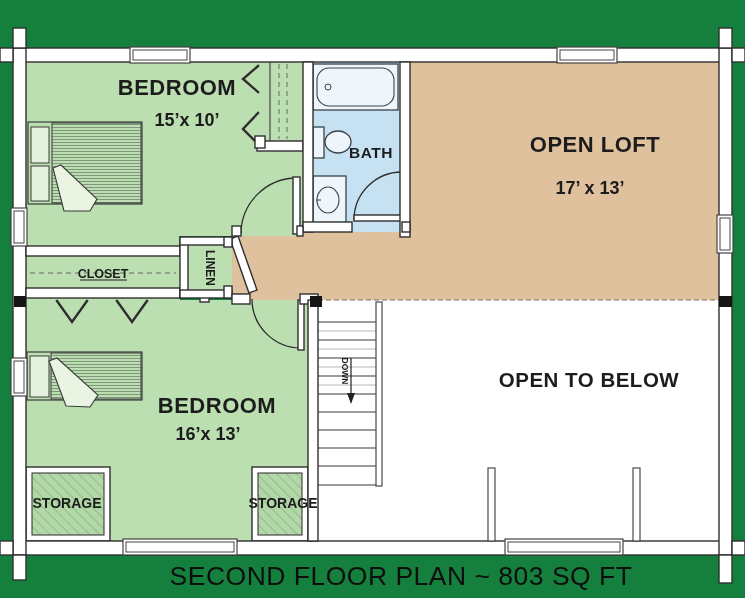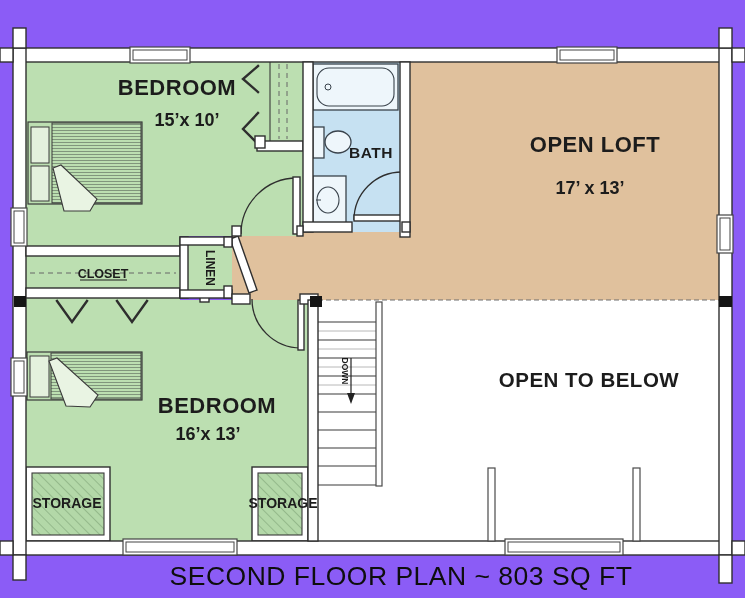--- a/index.html
+++ b/index.html
@@ -1,16 +1,16 @@
 <!DOCTYPE html>
 <html><head>
 <meta charset="utf-8">
 <style>
   html,body{margin:0;padding:0;background:#ffffff;}
-  .plan-wrap{position:relative;width:745px;height:598px;background:#8b5cf6;overflow:hidden;}
+  .plan-wrap{position:relative;width:745px;height:598px;background:#15803d;overflow:hidden;}
   svg{display:block;}
   svg text{font-family:"Liberation Sans",sans-serif;fill:#1c1c1c;}
   .room-label{font-weight:600;letter-spacing:0.5px;}
   .dim-label{font-weight:600;}
   .small-label{font-weight:700;}
   .title-label{font-weight:500;fill:#0e0e0e;letter-spacing:0.5px;}
   .wall{fill:#ffffff;stroke:#2f2f2f;stroke-width:1.4;}
   .fixture{fill:#eef6fb;stroke:#39424b;stroke-width:1.3;}
   .thin{stroke:#3a3a3a;stroke-width:1.1;fill:none;}
   .arc{stroke:#2e2e2e;stroke-width:1.3;fill:none;}

